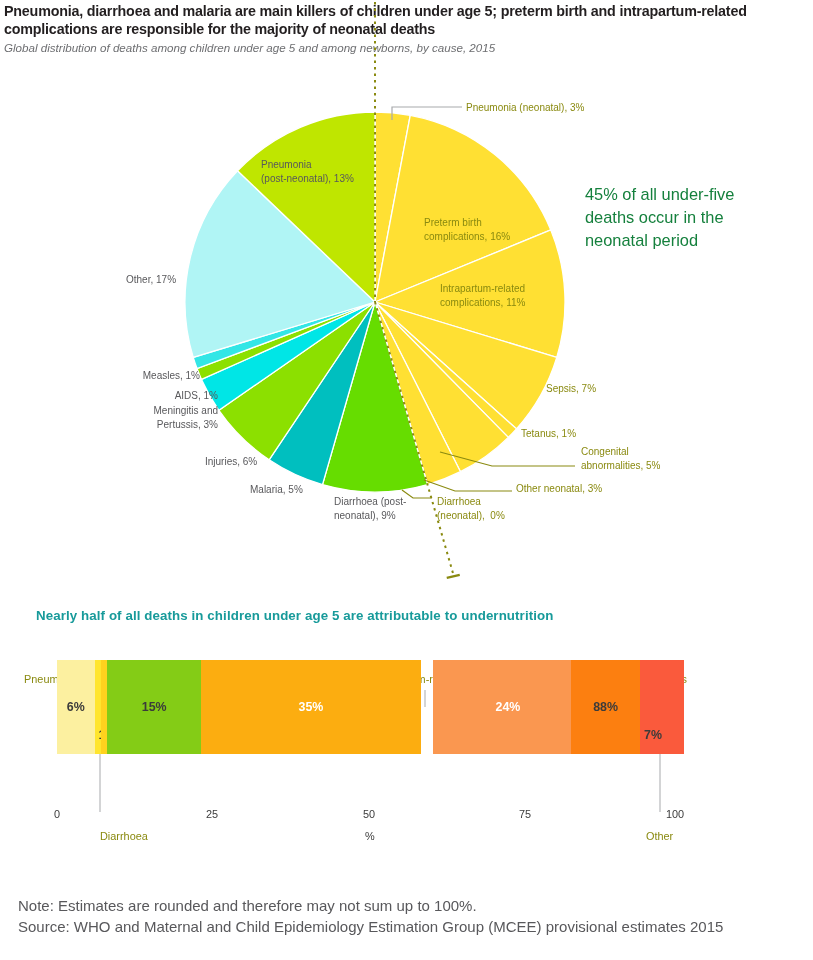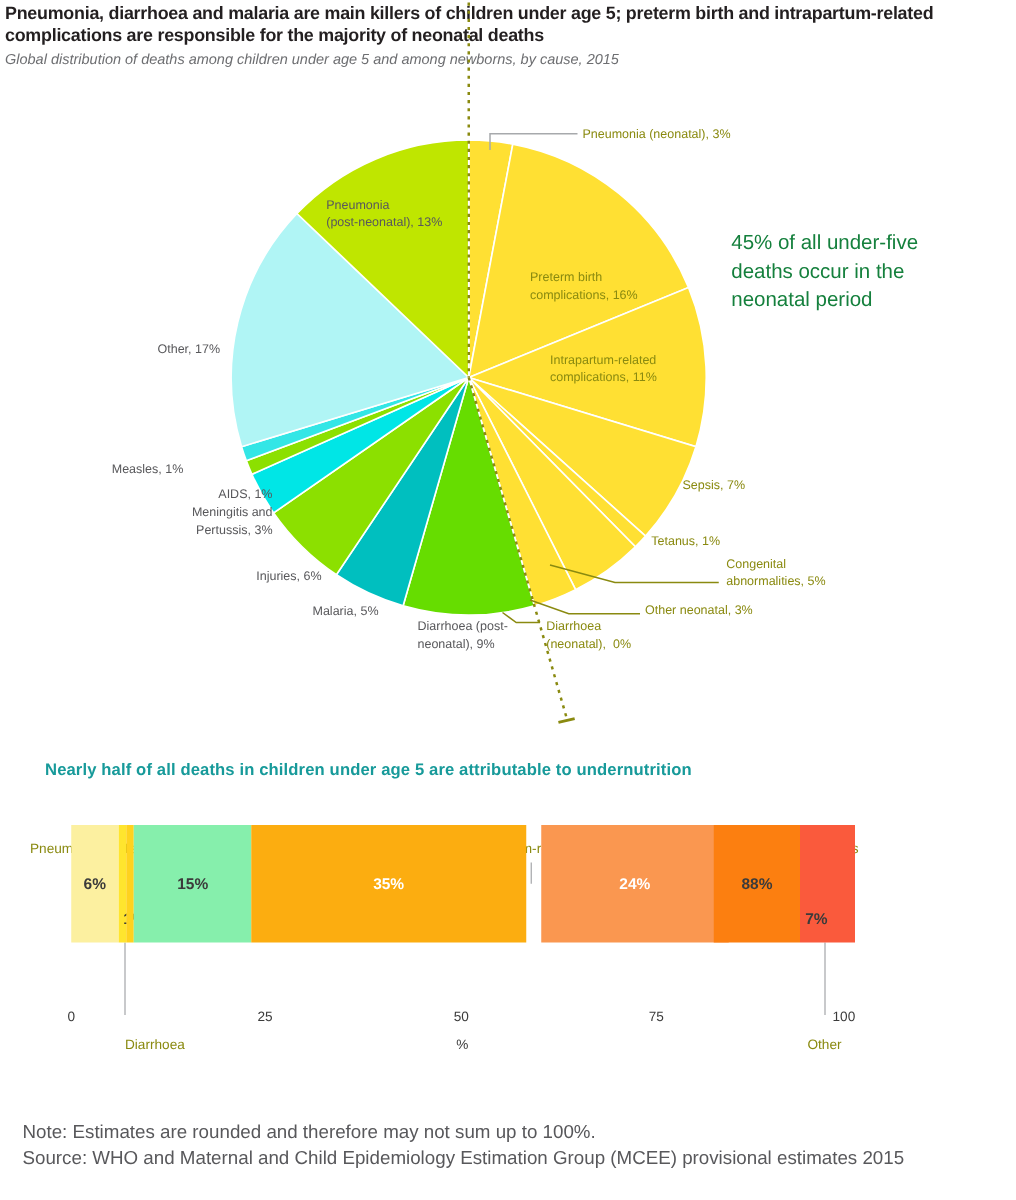--- a/index.html
+++ b/index.html
@@ -133,21 +133,21 @@
       <div class="lbl lbl-olive" style="left: 516px; top: 482px;">Other neonatal, 3%</div>
       <div class="lbl lbl-olive" style="left: 437px; top: 495px;">Diarrhoea
 (neonatal),  0%</div>
       <div class="lbl lbl-gray" style="left: 334px; top: 495px;">Diarrhoea (post-
 neonatal), 9%</div>
       <div class="lbl lbl-gray" style="left: 250px; top: 483px;">Malaria, 5%</div>
       <div class="lbl lbl-gray" style="left: 205px; top: 455px;">Injuries, 6%</div>
       <div class="lbl lbl-gray lbl-r" style="left: 18px; width: 200px; top: 404px;">Meningitis and
 Pertussis, 3%</div>
       <div class="lbl lbl-gray lbl-r" style="left: 18px; width: 200px; top: 389px;">AIDS, 1%</div>
-      <div class="lbl lbl-gray lbl-r" style="left: 18px; width: 200px; top: 369px; text-align: center;">Measles, 1%</div>
+      <div class="lbl lbl-gray lbl-r" style="left: 0; width: 200px; top: 369px;">Measles, 1%</div>
       <div class="lbl lbl-gray" style="left: 126px; top: 273px;">Other, 17%</div>
       <div class="lbl lbl-gray" style="left: 261px; top: 158px;">Pneumonia
 (post-neonatal), 13%</div>
     </div>
 
   <div class="callout">45% of all under-five deaths occur in the neonatal period</div>
 
   <div class="teal-head">Nearly half of all deaths in children under age 5  are attributable to undernutrition</div>
 
   <div id="bar-wrap">
@@ -172,21 +172,21 @@
     <div id="bar-segments">
         <div class="seg" style="left: 57px; width: 37.62px; background: rgb(252, 240, 160);">
           <div class="seg-val" style="top: 40px;">6%</div>
         </div>
         <div class="seg" style="left: 94.62px; width: 6.27px; background: rgb(255, 229, 46);">
           <div class="seg-val" style="top: 68px; left: 4px; width: auto; text-align: left;">1%</div>
         </div>
         <div class="seg" style="left: 100.89px; width: 6.27px; background: rgb(255, 210, 30);">
           <div class="seg-val" style="top: 8px; left: 6px; width: auto; text-align: left;">1%</div>
         </div>
-        <div class="seg" style="left: 107.16px; width: 94.05px; background: #86efac;">
+        <div class="seg" style="left: 107.16px; width: 94.05px; background: #84cc16;">
           <div class="seg-val" style="top: 40px;">15%</div>
         </div>
         <div class="seg" style="left: 201.21px; width: 219.45px; background: rgb(252, 173, 16);">
           <div class="seg-val white" style="top: 40px;">35%</div>
         </div>
         <div class="seg" style="left: 420.66px; width: 150.48px; background: rgb(250, 151, 80); margin-left: 12px;">
           <div class="seg-val white" style="top: 40px;">24%</div>
         </div>
         <div class="seg" style="left: 571.14px; width: 68.97px; background: rgb(252, 127, 16);">
           <div class="seg-val" style="top: 40px;">88%</div>

